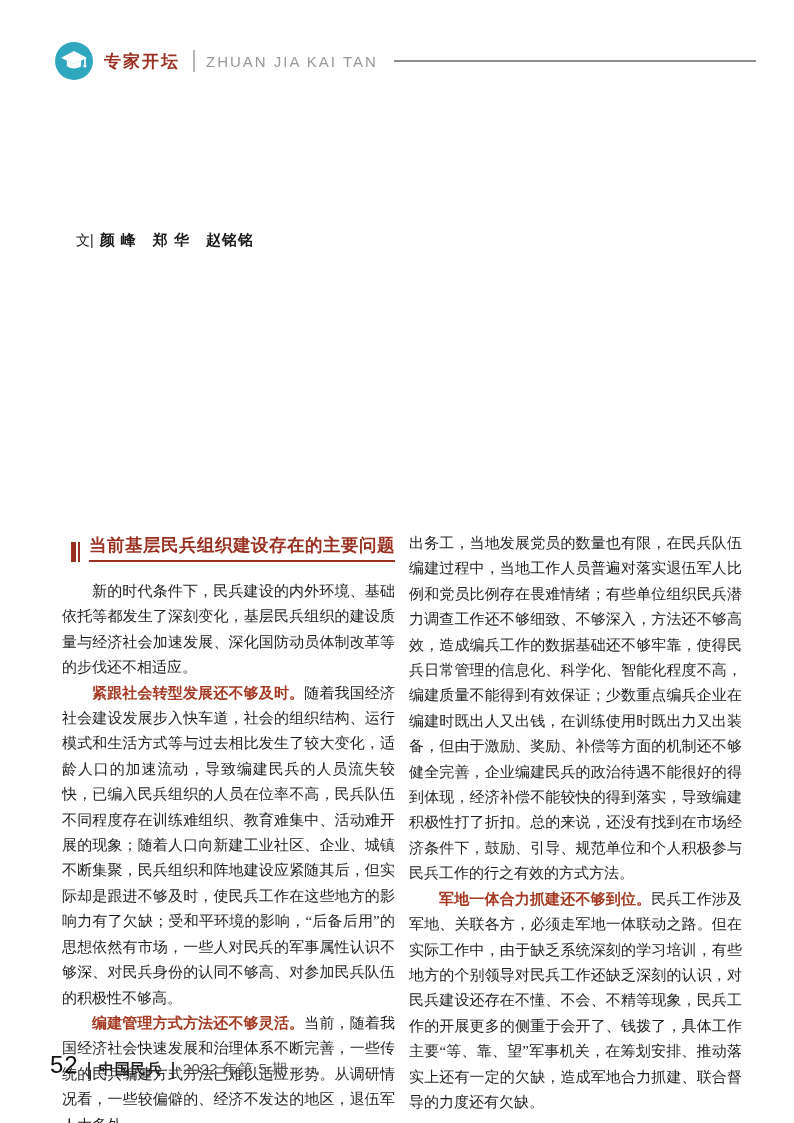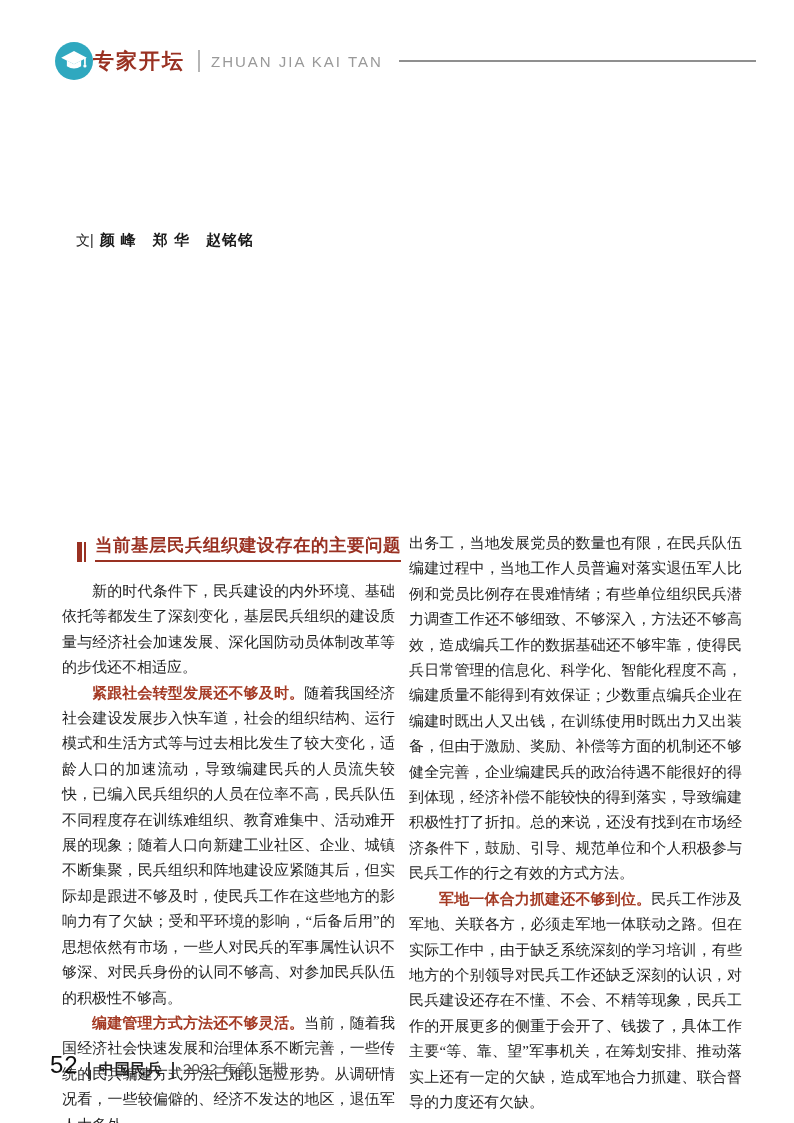--- a/index.html
+++ b/index.html
@@ -21,21 +21,22 @@
     font-family:"Liberation Sans",sans-serif;
   }
 
   
   .header{
     position:absolute;top:42px;left:55px;right:38px;
     display:flex;align-items:center;
   }
   .logo{width:38px;height:38px;flex:0 0 auto;}
   .header-cn{
-    font-size:21px;font-weight:700;color:var(--accent);
+    margin-left:11px;
+    font-size:17px;font-weight:700;color:var(--accent);
     letter-spacing:2px;white-space:nowrap;
   }
   .header-sep{width:2px;height:22px;background:#b5b5b5;margin:0 11px 0 13px;}
   .header-pinyin{
     font-size:15px;color:var(--header-gray);
     letter-spacing:2px;white-space:nowrap;font-weight:500;
   }
   .header-line{flex:1;height:2px;background:#8f8f8f;margin-left:16px;}
 
   
@@ -66,21 +67,21 @@
     font-weight:500;
   }
 
   
   .body{
     position:absolute;top:531px;left:62px;width:681px;
     display:flex;gap:14px;
   }
   .col{width:333px;flex:0 0 auto;}
   .section-heading{
-    display:flex;align-items:flex-end;margin:2px 0 17px 15px;
+    display:flex;align-items:flex-end;margin:2px 0 17px 9px;
   }
   .heading-marker{display:flex;align-items:center;margin-right:9px;}
   .heading-marker .bar1{width:5px;height:20px;background:var(--accent);}
   .heading-marker .bar2{width:2px;height:20px;background:var(--accent);margin-left:2px;}
   .heading-text{
     font-size:17.5px;font-weight:700;color:var(--accent);
     border-bottom:2px solid var(--accent);
     padding-bottom:3px;letter-spacing:0.5px;white-space:nowrap;
   }
   .para{

